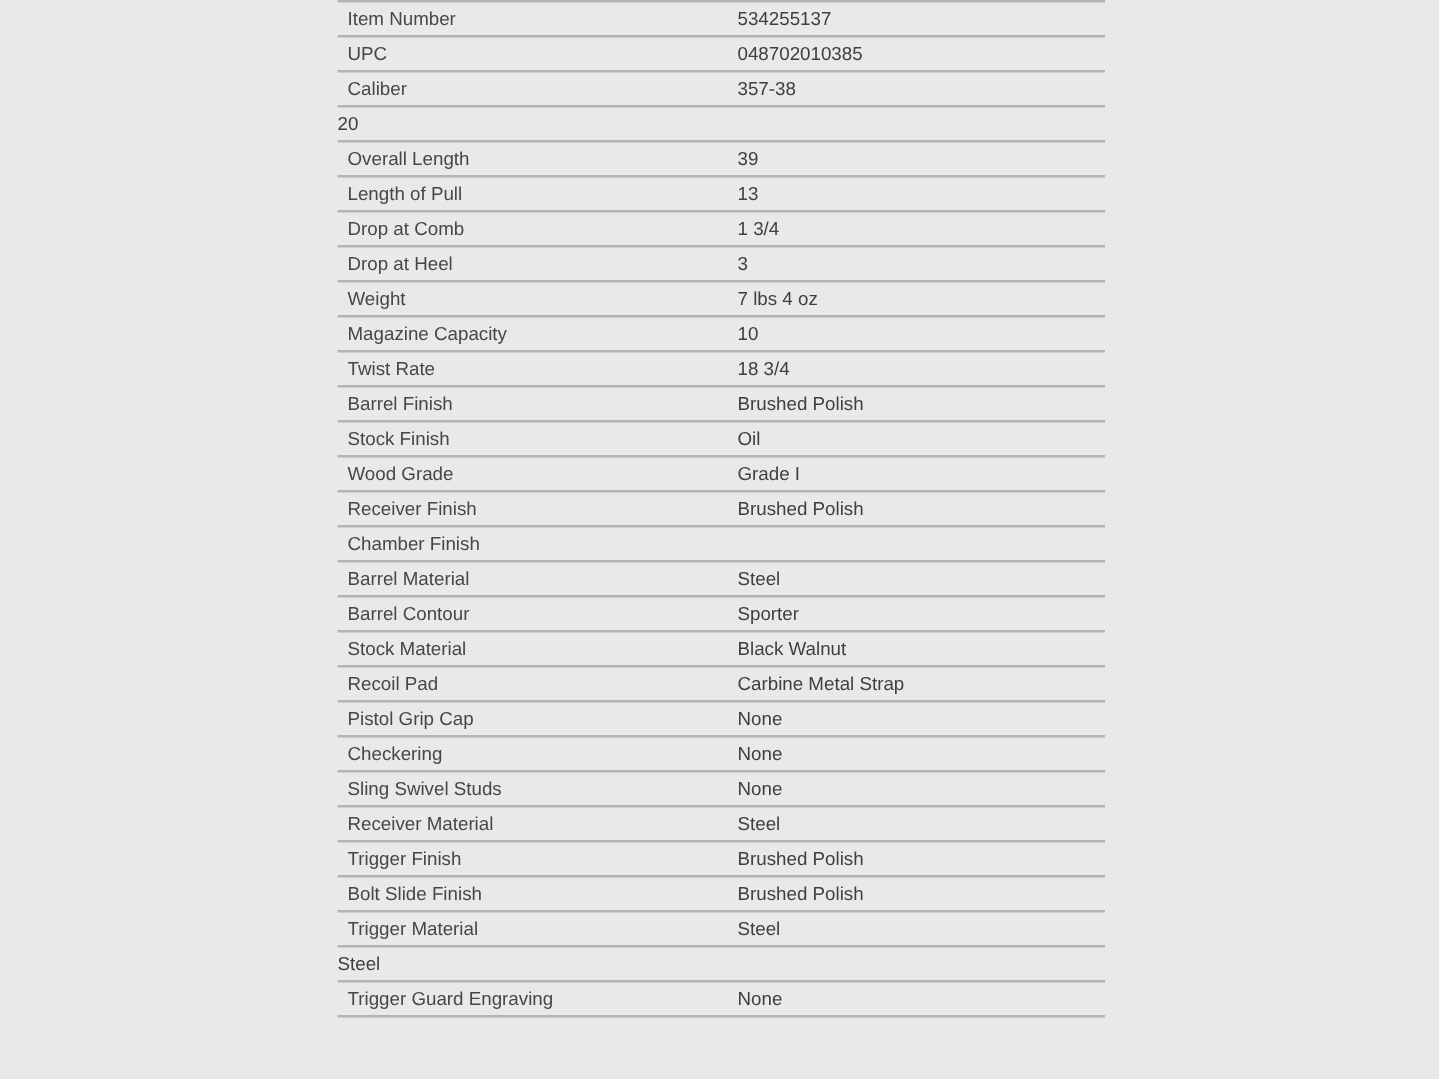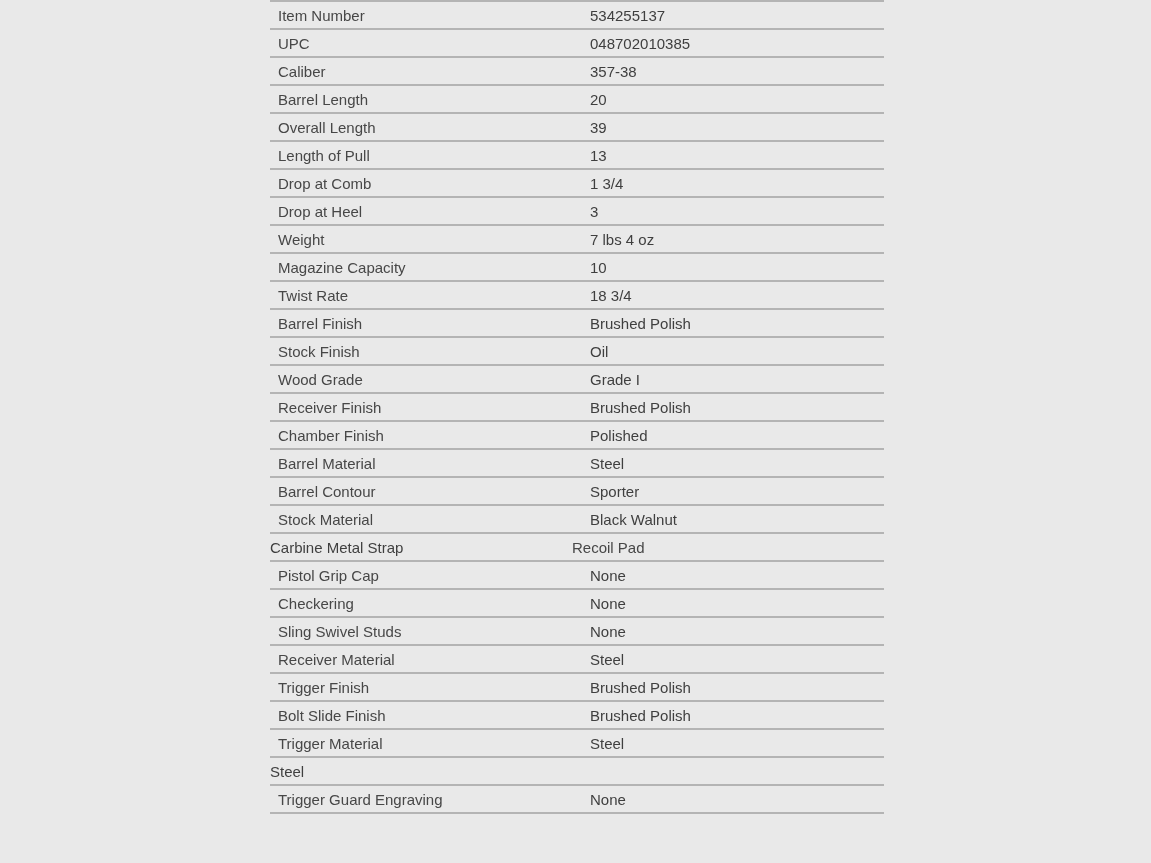--- a/index.html
+++ b/index.html
@@ -56,21 +56,20 @@
     </div>
     <div class="spec-row">
       <div class="cell label">UPC</div>
       <div class="cell value">048702010385</div>
     </div>
     <div class="spec-row">
       <div class="cell label">Caliber</div>
       <div class="cell value">357-38</div>
     </div>
     <div class="spec-row">
-      <div class="cell label">Barrel Length</div>
       <div class="cell value">20</div>
     </div>
     <div class="spec-row">
       <div class="cell label">Overall Length</div>
       <div class="cell value">39</div>
     </div>
     <div class="spec-row">
       <div class="cell label">Length of Pull</div>
       <div class="cell value">13</div>
     </div>
@@ -105,37 +104,36 @@
     <div class="spec-row">
       <div class="cell label">Wood Grade</div>
       <div class="cell value">Grade I</div>
     </div>
     <div class="spec-row">
       <div class="cell label">Receiver Finish</div>
       <div class="cell value">Brushed Polish</div>
     </div>
     <div class="spec-row">
       <div class="cell label">Chamber Finish</div>
-      <div class="cell value">Polished</div>
     </div>
     <div class="spec-row">
       <div class="cell label">Barrel Material</div>
       <div class="cell value">Steel</div>
     </div>
     <div class="spec-row">
       <div class="cell label">Barrel Contour</div>
       <div class="cell value">Sporter</div>
     </div>
     <div class="spec-row">
       <div class="cell label">Stock Material</div>
       <div class="cell value">Black Walnut</div>
     </div>
     <div class="spec-row">
+      <div class="cell label">Recoil Pad</div>
       <div class="cell value">Carbine Metal Strap</div>
-      <div class="cell label">Recoil Pad</div>
     </div>
     <div class="spec-row">
       <div class="cell label">Pistol Grip Cap</div>
       <div class="cell value">None</div>
     </div>
     <div class="spec-row">
       <div class="cell label">Checkering</div>
       <div class="cell value">None</div>
     </div>
     <div class="spec-row">

